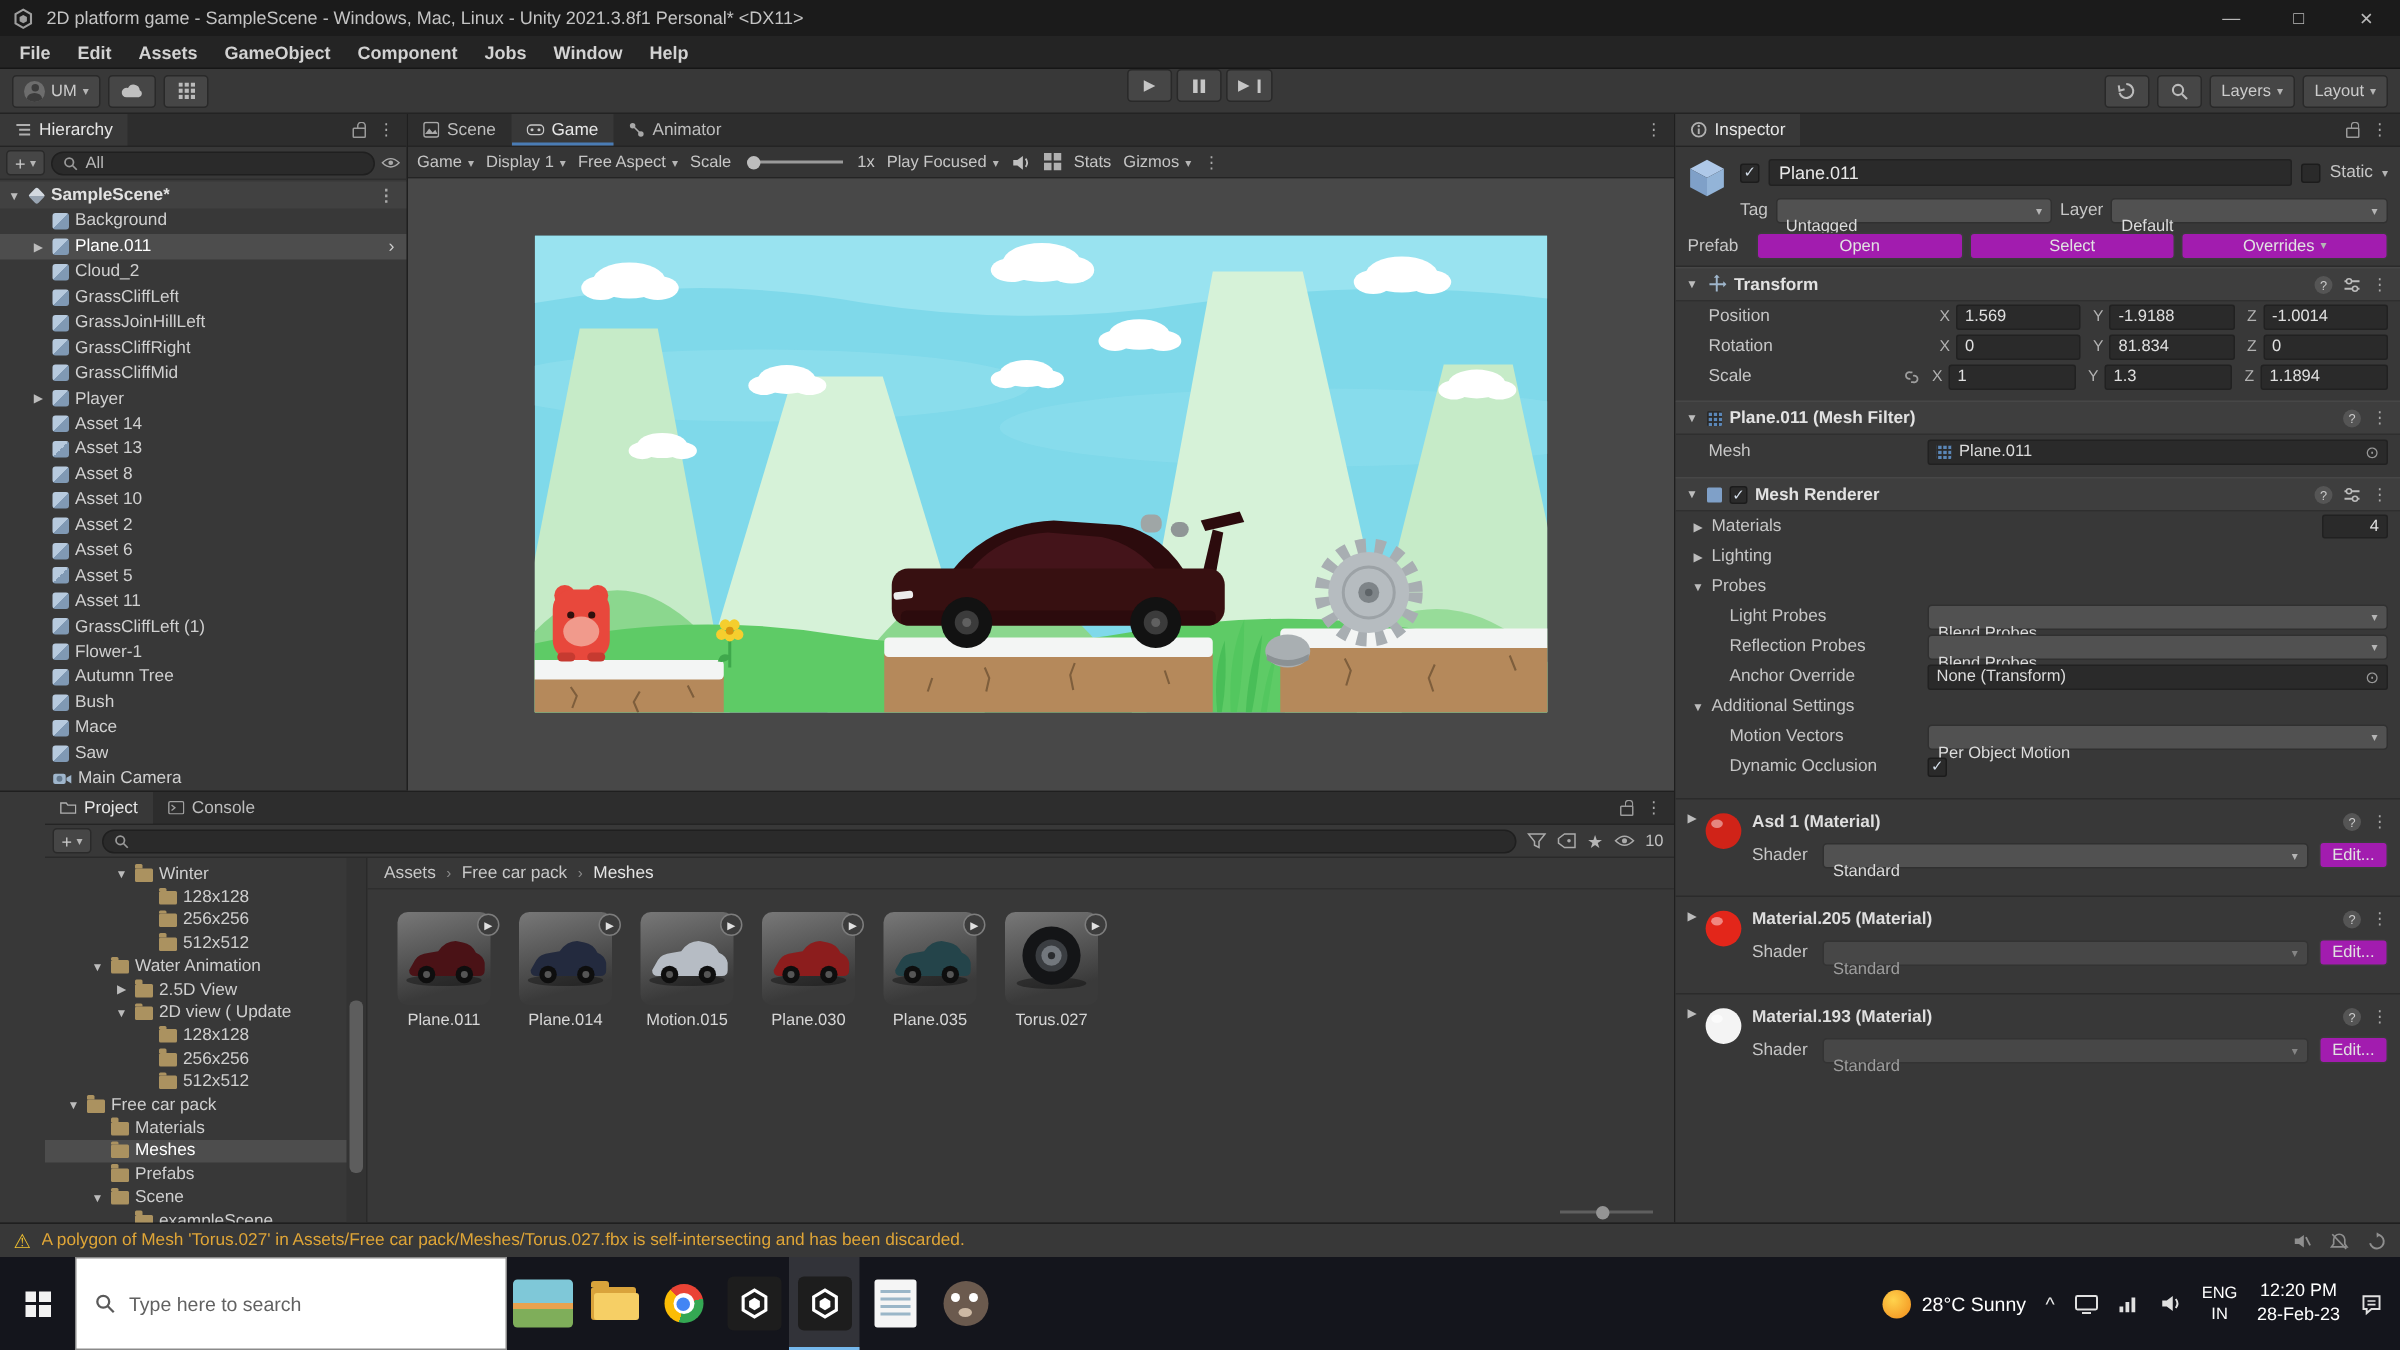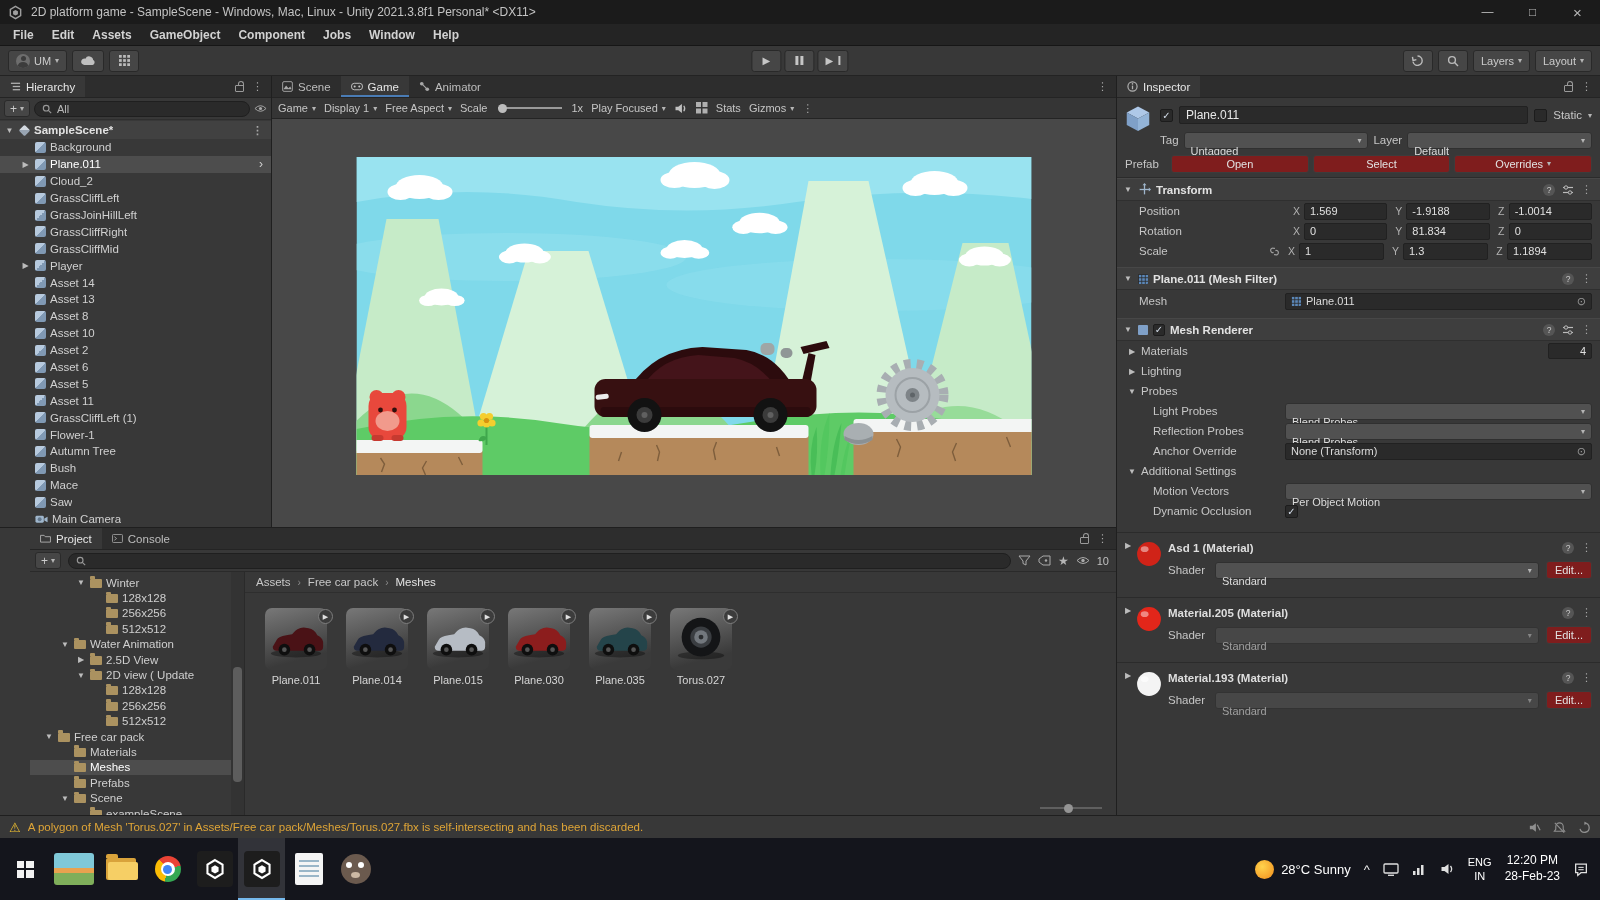--- a/index.html
+++ b/index.html
@@ -11,21 +11,21 @@
 .titlebar{height:24px;background:#1b1b1b;display:flex;align-items:center;gap:8px;padding-left:8px;font-size:12px;color:#c4c4c4;flex:none;}
 .win-controls{margin-left:auto;display:flex;height:100%;}
 .wbtn{width:45px;display:flex;align-items:center;justify-content:center;font-size:12px;color:#b8b8b8;}
 .wbtn.close{font-size:15px;}
 
 
 .menubar{height:22px;background:#242424;display:flex;align-items:center;padding-left:4px;font-size:12px;color:#d2d2d2;border-bottom:1px solid #161616;flex:none;}
 .mitem{padding:0 9px;height:100%;display:flex;align-items:center;font-weight:bold;}
 
 
-.topbar{height:30px;background:#383838;border-bottom:1px solid #232323;display:flex;align-items:center;padding:0 8px;position:relative;flex:none;}
+.topbar{height:30px;background:#383838;border-bottom:1px solid #232323;display:flex;padding:0 8px;position:relative;flex:none;}
 .tgrp{display:flex;gap:5px;align-items:center;}
 .tgrp.right{margin-left:auto;}
 .tbtn{height:22px;min-width:30px;background:#464646;border:1px solid #292929;border-radius:3px;display:flex;align-items:center;justify-content:center;color:#ccc;font-size:11px;gap:4px;padding:0 7px;}
 .tb-center{position:absolute;left:50%;transform:translateX(-50%);display:flex;gap:3px;}
 .avatar{width:14px;height:14px;border-radius:50%;background:#6d6d6d;position:relative;overflow:hidden;}
 .avatar::before{content:"";position:absolute;top:2.5px;left:4.5px;width:5px;height:5px;border-radius:50%;background:#3c3c3c;}
 .avatar::after{content:"";position:absolute;top:8.5px;left:2px;width:10px;height:7px;border-radius:50% 50% 0 0;background:#3c3c3c;}
 .caret{font-size:8px;color:#b5b5b5;}
 .pausebar{display:flex;gap:2px;}
 .pausebar span{width:3px;height:9px;background:#c6c6c6;display:block;}
@@ -107,21 +107,21 @@
 .go-main{flex:1;min-width:0;}
 .go-row1{height:22px;display:flex;align-items:center;gap:6px;}
 .go-row2{height:20px;margin-top:4px;display:flex;align-items:center;gap:5px;}
 .checkbox{width:13px;height:13px;background:#2a2a2a;border:1px solid #1c1c1c;border-radius:2px;flex:none;display:flex;align-items:center;justify-content:center;font-size:10px;color:#d4deea;}
 .name-field{flex:1;height:18px;background:#2a2a2a;border:1px solid #212121;border-radius:2px;padding:0 6px;font-size:12px;color:#e8e8e8;display:flex;align-items:center;min-width:0;}
 .lbl-sm{color:#c6c6c6;flex:none;}
 .dd{height:17px;background:#515151;border:1px solid #303030;border-radius:3px;display:flex;align-items:center;justify-content:space-between;gap:5px;padding:0 6px;font-size:11px;color:#dcdcdc;min-width:0;}
 .dd.fill{flex:1;}
 .dd .val{white-space:nowrap;overflow:hidden;margin-top:22px;}
 .dd.dis{opacity:.62;}
-.btn{height:18px;background:#7f1d1d;border:1px solid #3c3c3c;border-radius:3px;display:flex;align-items:center;justify-content:center;gap:4px;font-size:11px;color:#e2e2e2;padding:0 8px;}
+.btn{height:18px;background:#a21caf;border:1px solid #3c3c3c;border-radius:3px;display:flex;align-items:center;justify-content:center;gap:4px;font-size:11px;color:#e2e2e2;padding:0 8px;}
 .prefab-row{height:26px;display:flex;align-items:center;gap:4px;padding:2px 8px 4px 8px;border-bottom:1px solid #2b2b2b;}
 .prefab-row .lbl-sm{width:42px;}
 .prefab-row .btn{flex:1;}
 .comp-head{height:23px;display:flex;align-items:center;gap:5px;background:#3e3e3e;border-top:1px solid #474747;border-bottom:1px solid #2f2f2f;padding:0 8px 0 6px;}
 .comp-title{font-weight:bold;font-size:11.5px;color:#e2e2e2;white-space:nowrap;overflow:hidden;}
 .fold{width:10px;font-size:8px;color:#bcbcbc;text-align:center;flex:none;}
 .hicons{margin-left:auto;display:flex;align-items:center;gap:7px;}
 .irow{display:flex;align-items:center;height:20px;padding-right:8px;}
 .row-label{width:168px;padding-left:22px;flex:none;white-space:nowrap;overflow:hidden;color:#c6c6c6;}
 .row-label.deep{padding-left:36px;width:168px;}
@@ -826,21 +826,21 @@
                   <svg viewBox="0 0 64 64">
                       <ellipse cx="32" cy="47" rx="26" ry="4" fill="rgba(0,0,0,0.35)"></ellipse>
                       <path d="M8,40 L12,33 Q14,29 22,28 L28,27 Q33,20 40,20 L45,21 Q51,22 54,28 Q59,30 60,35 L60,40 Q60,44 56,44 L12,44 Q8,44 8,40 Z" fill="#b6bcc4"></path>
                       <circle cx="20" cy="43" r="6" fill="#0e0e0e"></circle>
                       <circle cx="46" cy="43" r="6" fill="#0e0e0e"></circle>
                       <circle cx="20" cy="43" r="2.4" fill="#565656"></circle>
                       <circle cx="46" cy="43" r="2.4" fill="#565656"></circle>
                     </svg>
                   <span class="expand">▶</span>
                 </div>
-                <span class="alabel">Plane.015</span>
+                <span class="alabel">Motion.015</span>
               </div>
               <div class="asset">
                 <div class="thumb">
                   <svg viewBox="0 0 64 64">
                       <ellipse cx="32" cy="47" rx="26" ry="4" fill="rgba(0,0,0,0.35)"></ellipse>
                       <path d="M8,40 L12,33 Q14,29 22,28 L28,27 Q33,20 40,20 L45,21 Q51,22 54,28 Q59,30 60,35 L60,40 Q60,44 56,44 L12,44 Q8,44 8,40 Z" fill="#8c1d1d"></path>
                       <circle cx="20" cy="43" r="6" fill="#0e0e0e"></circle>
                       <circle cx="46" cy="43" r="6" fill="#0e0e0e"></circle>
                       <circle cx="20" cy="43" r="2.4" fill="#565656"></circle>
                       <circle cx="46" cy="43" r="2.4" fill="#565656"></circle>
@@ -1219,20 +1219,27 @@
 
   <div class="taskbar">
     <div class="start">
         <span class="win-logo">
           <span></span>
           <span></span>
           <span></span>
           <span></span>
         </span>
       </div>
+    <div class="tb-search">
+      <svg width="14" height="14" viewBox="0 0 12 12">
+          <circle cx="5" cy="5" r="3.4" fill="none" stroke="#5a5a5a" stroke-width="1.3"></circle>
+          <line x1="7.6" y1="7.6" x2="11" y2="11" stroke="#5a5a5a" stroke-width="1.3"></line>
+        </svg>
+      <span>Type here to search</span>
+    </div>
     <div class="tb-icons">
       <div class="tb-icon">
           <span class="scenic"></span>
         </div>
       <div class="tb-icon">
           <span class="folder-back">
             <span class="folder-front"></span>
           </span>
         </div>
       <div class="tb-icon">

